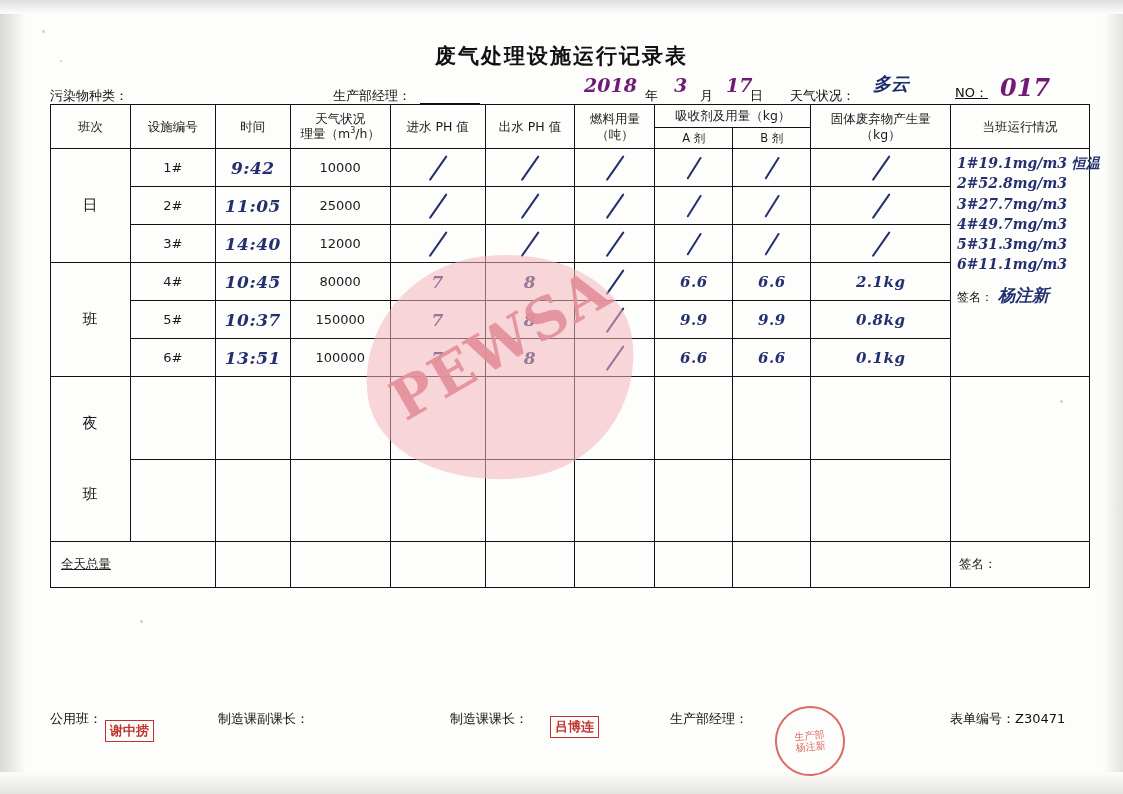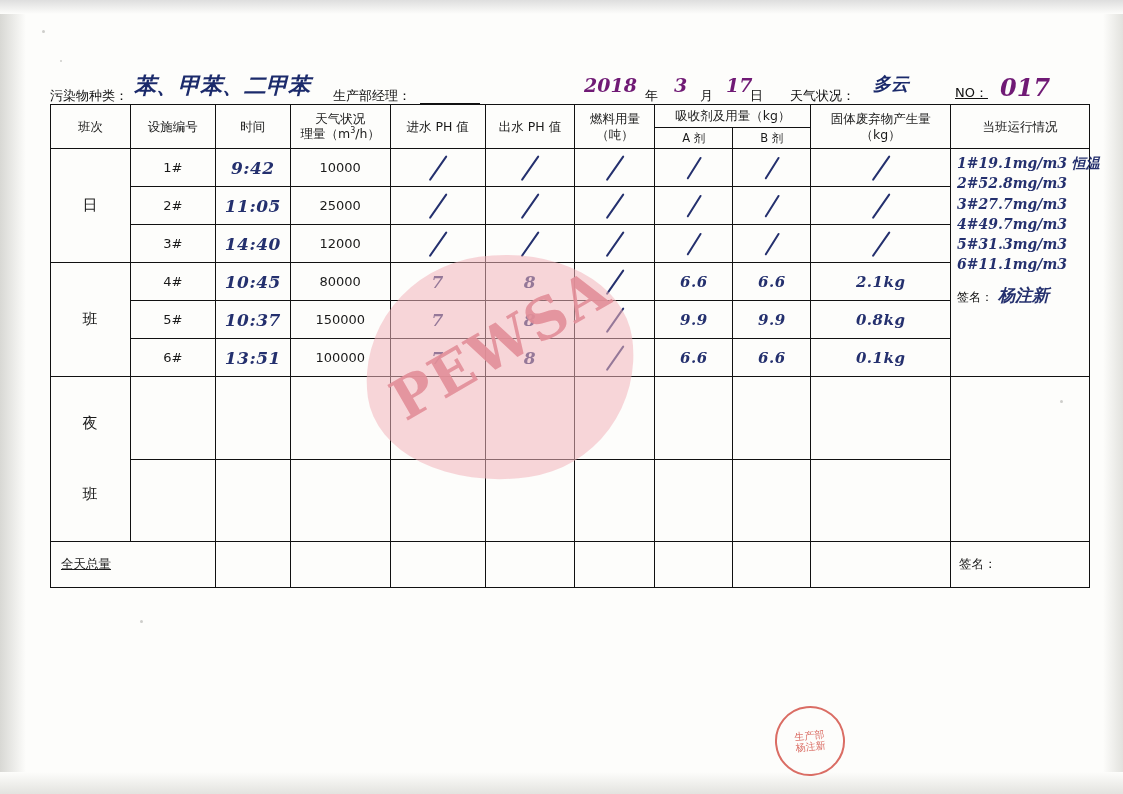--- a/index.html
+++ b/index.html
@@ -147,24 +147,24 @@
   <div class="scan-edge-left"></div>
   <div class="scan-edge-right"></div>
   <div class="scan-edge-top"></div>
   <div class="scan-edge-bottom"></div>
 
   <div class="speck" style="left:42px;top:30px;width:3px;height:3px;"></div>
   <div class="speck" style="left:60px;top:60px;width:2px;height:2px;"></div>
   <div class="speck" style="left:140px;top:620px;width:3px;height:3px;"></div>
   <div class="speck" style="left:1060px;top:400px;width:3px;height:3px;"></div>
 
+  <div id="title">废气处理设施运行记录表</div>
 
   <div id="meta">
     <span class="lbl" style="left:0px;top:3px;">污染物种类：</span>
-    <span class="hand" style="position:absolute;left:84px;top:-5px;font-size:22px;">苯、甲苯、二甲苯</span>
 
     <span class="lbl" style="left:283px;top:3px;">生产部经理：</span>
     <span class="lbl" style="left:370px;top:3px;border-bottom:1px solid #111;width:60px;height:16px;"></span>
 
     <span class="hand hand-dark" style="position:absolute;left:534px;top:-2px;font-size:19px;">2018</span>
     <span class="lbl" style="left:595px;top:3px;">年</span>
     <span class="hand hand-dark" style="position:absolute;left:624px;top:-2px;font-size:19px;">3</span>
     <span class="lbl" style="left:650px;top:3px;">月</span>
     <span class="hand hand-dark" style="position:absolute;left:676px;top:-2px;font-size:19px;">17</span>
     <span class="lbl" style="left:700px;top:3px;">日</span>
@@ -384,20 +384,38 @@
         <td></td>
         <td></td>
         <td></td>
         <td></td>
         <td></td>
         <td style="text-align:left;padding-left:8px;">签名：</td>
       </tr>
     </tbody>
   </table>
 
+  <div id="footer">
+    <span class="fl" style="left:0px;top:4px;">公用班：</span>
+    <span class="fl" style="left:55px;top:14px;">
+      <span class="stamp-box">谢中捞</span>
+    </span>
+
+    <span class="fl" style="left:168px;top:4px;">制造课副课长：</span>
+    <span class="fl" style="left:290px;top:4px;"></span>
+
+    <span class="fl" style="left:400px;top:4px;">制造课课长：</span>
+    <span class="fl" style="left:500px;top:10px;">
+      <span class="stamp-box">吕博连</span>
+    </span>
+
+    <span class="fl" style="left:620px;top:4px;">生产部经理：</span>
+
+    <span class="fl" style="left:900px;top:4px;">表单编号：Z30471</span>
+  </div>
 
   <div id="seal">
     <span>生产部</span>
     <span>杨注新</span>
   </div>
 
   <div id="watermark">
     <div class="blob"></div>
     <div class="wm-text">PEWSA</div>
   </div>

